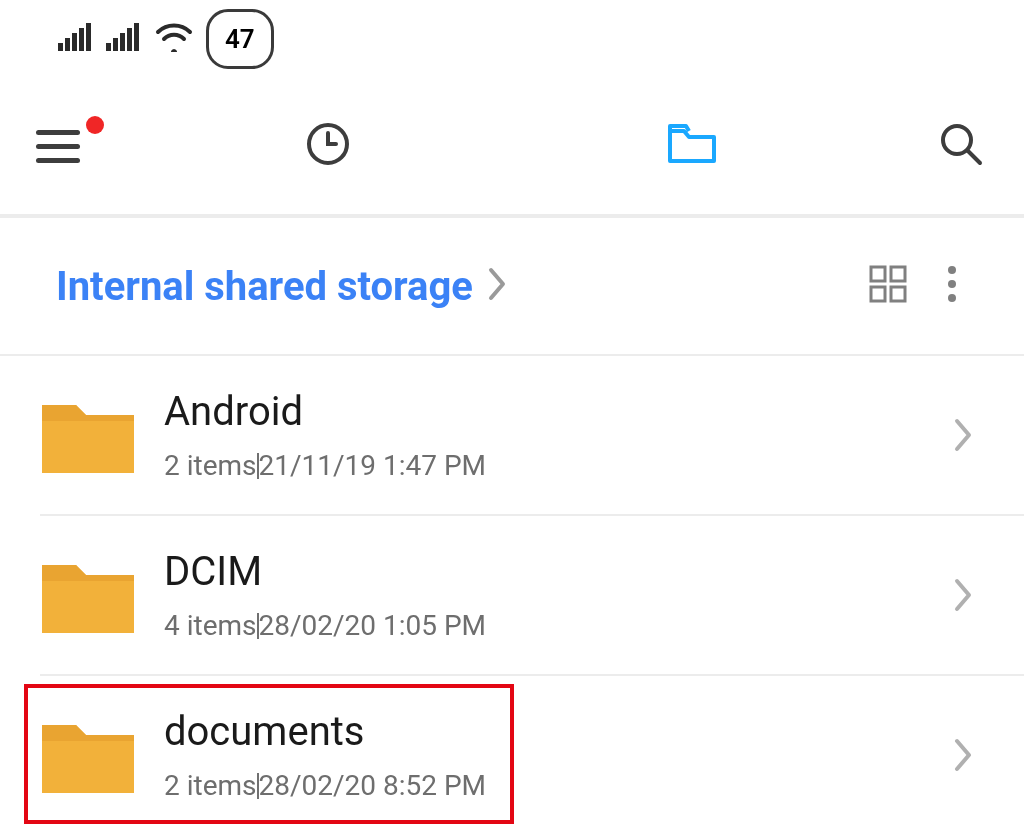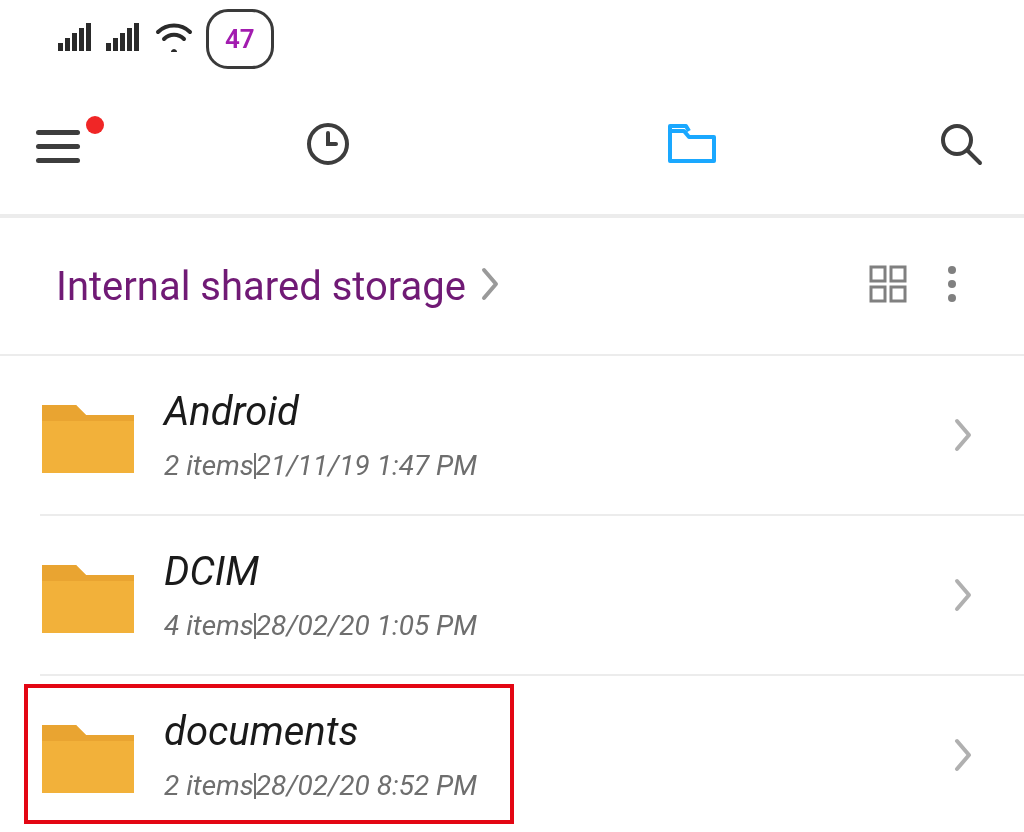--- a/index.html
+++ b/index.html
@@ -29,21 +29,21 @@
     display: flex;
     align-items: center;
     gap: 12px;
   }
   .battery-pill {
     border: 3px solid #3a3a3a;
     border-radius: 22px;
     padding: 14px 16px;
     font-size: 26px;
     font-weight: 600;
-    color: #a21caf;
+    color: #000000;
     line-height: 1;
   }
 
   
   .top-nav {
     display: flex;
     align-items: center;
     height: 140px;
     border-bottom: 4px solid #ececec;
     padding: 0 40px 0 36px;
@@ -86,22 +86,22 @@
 
   
   .breadcrumb-row {
     display: flex;
     align-items: center;
     padding: 36px 40px 36px 56px;
     border-bottom: 2px solid #ececec;
   }
   .breadcrumb-text {
     font-size: 40px;
-    font-weight: 400;
-    color: #701a75;
+    font-weight: 700;
+    color: #3b82f6;
   }
   .breadcrumb-chevron { margin-left: 12px; }
   .breadcrumb-row .spacer { flex: 1; }
   .icon-btn {
     display: flex;
     align-items: center;
     justify-content: center;
     width: 64px;
     height: 64px;
   }
@@ -121,21 +121,20 @@
     width: 96px;
     height: 96px;
     flex: 0 0 96px;
   }
   .row-body {
     flex: 1;
     margin-left: 28px;
     display:flex;
     flex-direction:column;
     justify-content:center;
-    font-style:italic;
   }
   .row-title {
     font-size: 40px;
     color: #1a1a1a;
     font-weight: 400;
     margin-bottom: 14px;
   }
   .row-sub {
     font-size: 28px;
     color: #6e6e6e;

